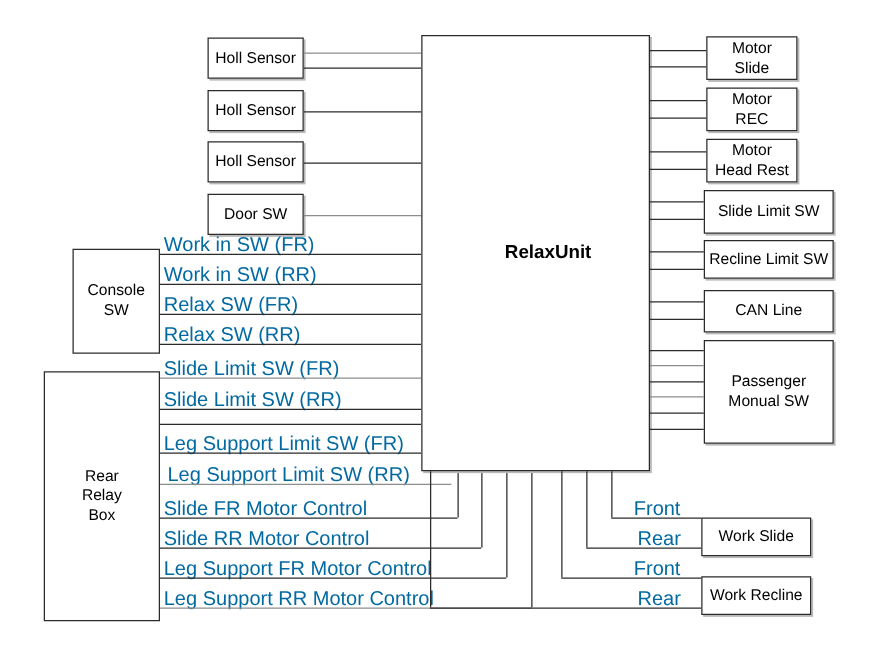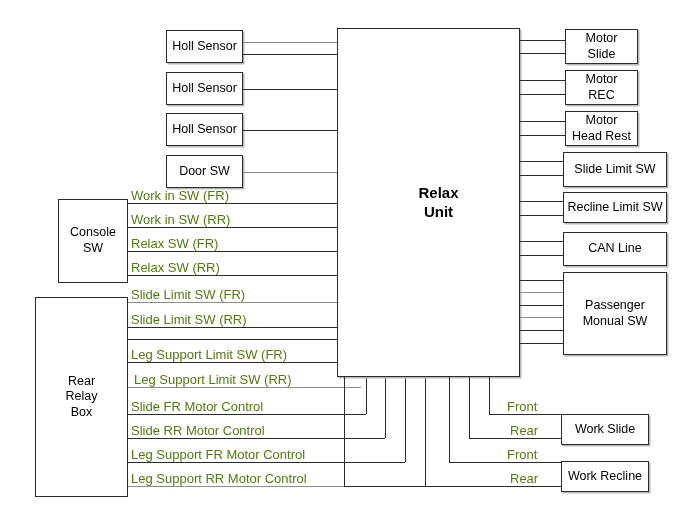--- a/index.html
+++ b/index.html
@@ -3,21 +3,21 @@
 <meta charset="utf-8">
 <style>
   html,body{margin:0;padding:0;background:#ffffff;}
   body{font-family:"Liberation Sans","DejaVu Sans",sans-serif;}
   #stage{position:relative;width:700px;height:526px;background:#ffffff;overflow:hidden;}
   .box{position:absolute;box-sizing:border-box;border:1px solid #2b2b2b;background:#ffffff;
        display:flex;align-items:center;justify-content:center;text-align:center;
        font-size:12.5px;color:#000;line-height:1.25;}
   .box.shadow{box-shadow:1.5px 1.5px 0 0 #b9b9b9;}
   .unit{font-weight:bold;font-size:15px;}
-  .lbl{position:absolute;font-size:13px;color:#4d7c0f;white-space:nowrap;line-height:1;}
+  .lbl{position:absolute;font-size:16px;color:#0369a1;white-space:nowrap;line-height:1;}
   .h{position:absolute;height:0;border-top:1px solid #2b2b2b;}
   .h.gray{border-top-color:#8d8d8d;}
   .v{position:absolute;width:0;border-left:1px solid #2b2b2b;}
 </style>
 </head>
 <body>
 
 <div id="stage">
 
   <div class="box shadow" style="left:166px;top:30px;width:77px;height:33px;">
@@ -84,21 +84,21 @@
   <div class="v" style="left:385px;top:377px;height:61px;"></div>
 
   <div class="lbl" style="left:131px;top:448px;">Leg Support FR Motor Control</div>
   <div class="h" style="left:128px;top:462px;width:277px;"></div>
   <div class="v" style="left:405px;top:377px;height:85px;"></div>
 
   <div class="lbl" style="left:131px;top:472px;">Leg Support RR Motor Control</div>
   <div class="h gray" style="left:128px;top:486px;width:297px;"></div>
   <div class="v" style="left:425px;top:377px;height:109px;"></div>
 
-  <div class="box shadow unit" style="left:337px;top:28px;width:183px;height:349px;flex-direction:column;padding-left:20px;">
+  <div class="box shadow unit" style="left:337px;top:28px;width:183px;height:349px;flex-direction:row;padding-left:20px;">
     <span>Relax</span>
     <span>Unit</span>
   </div>
 
   <div class="box shadow" style="left:565px;top:29px;width:73px;height:35px;flex-direction:column;">
     <span>Motor</span>
     <span>Slide</span>
   </div>
   <div class="box shadow" style="left:565px;top:70px;width:73px;height:35px;flex-direction:column;">
     <span>Motor</span>

